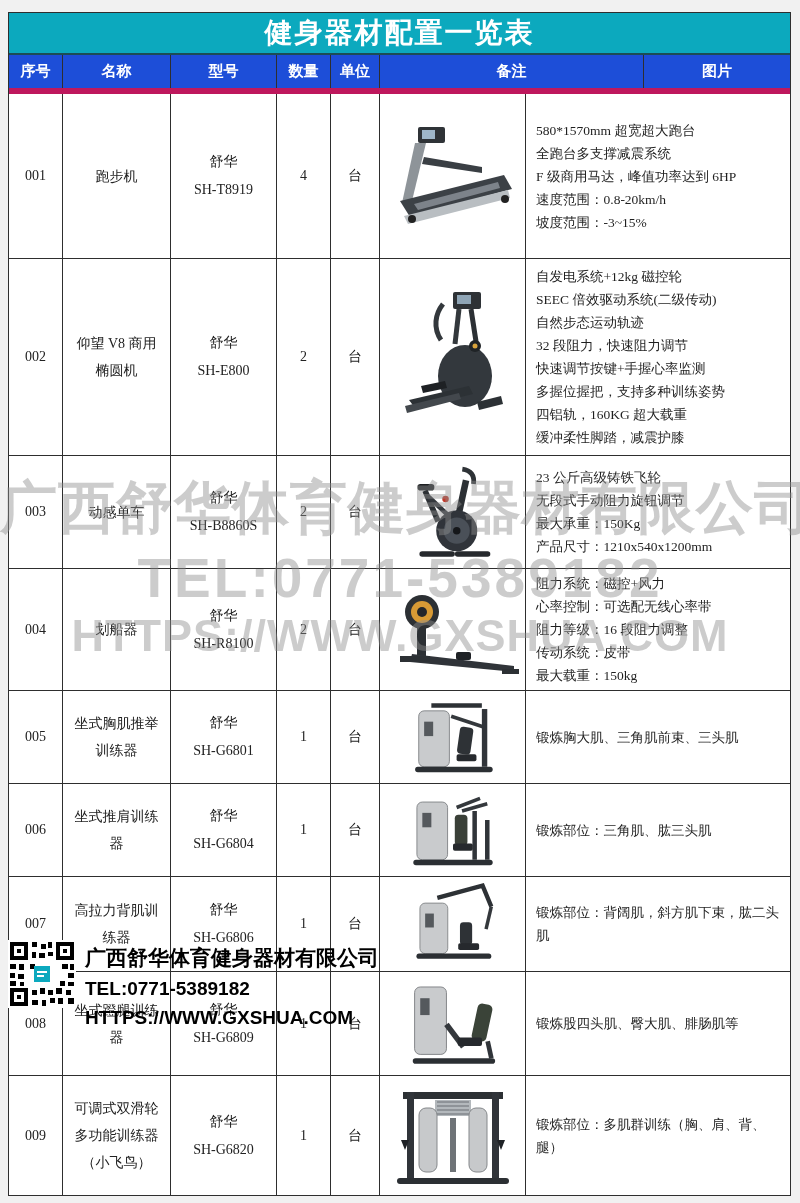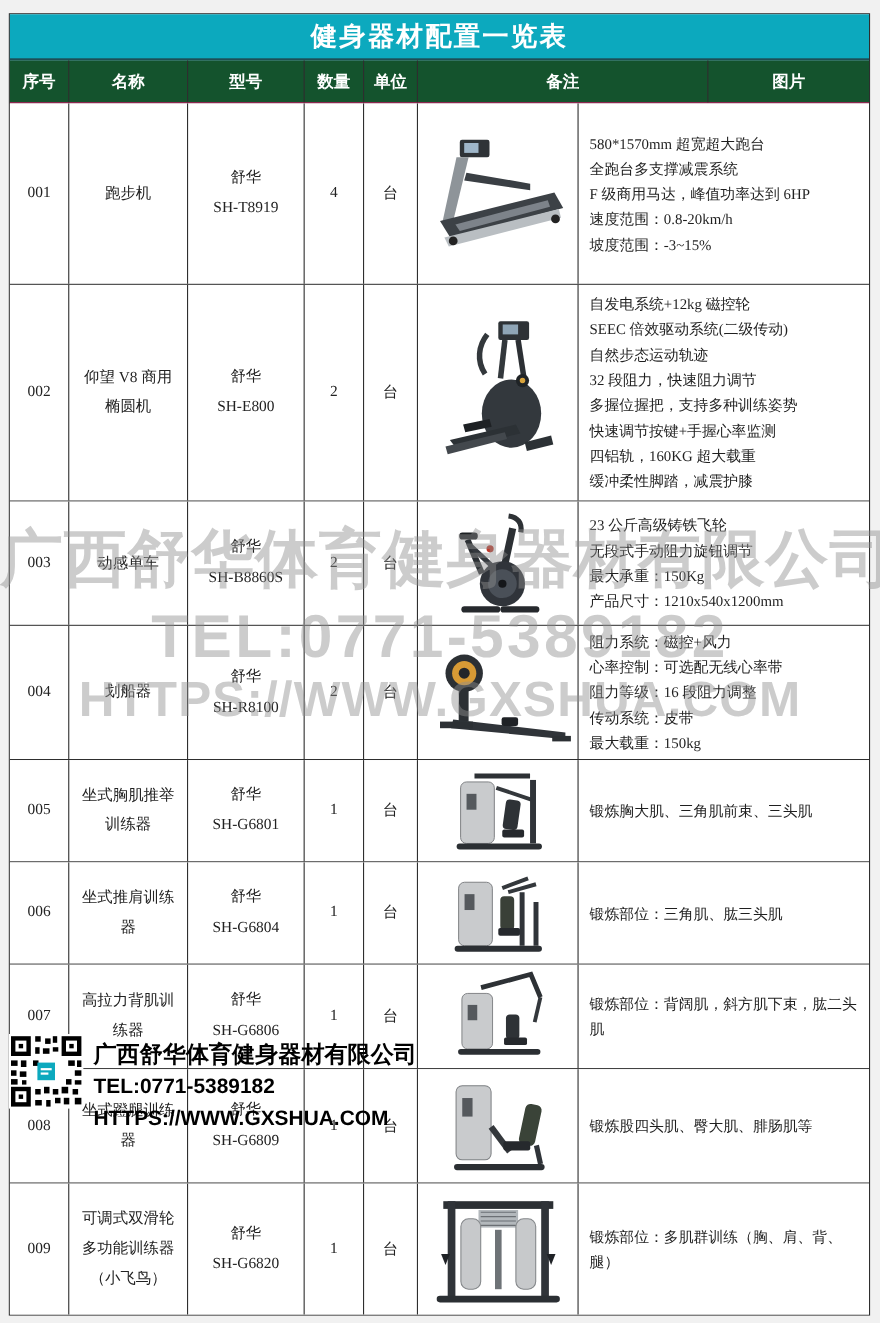--- a/index.html
+++ b/index.html
@@ -12,26 +12,26 @@
   
   .sheet{
     position:absolute;left:8px;top:12px;width:783px;
     border:1px solid #2e2e2e;background:#ffffff;
     box-sizing:border-box;z-index:1;
   }
   .title-bar{
     height:42px;background:#0ca9be;color:#ffffff;
     display:flex;align-items:center;justify-content:center;
     font-family:"Liberation Sans","DejaVu Sans",sans-serif;
-    font-weight:bold;font-size:24px;letter-spacing:2px;
+    font-weight:bold;font-size:28px;letter-spacing:2px;
     border-bottom:2px solid #1d4d55;box-sizing:border-box;
   }
   .header-row{
-    display:flex;height:39px;background:#14532d;
-    border-bottom:1px solid #be185d;box-sizing:border-box;
+    display:flex;height:39px;background:#1d4ed8;
+    border-bottom:6px solid #be185d;box-sizing:border-box;
   }
   .header-row .cell{
     color:#ffffff;font-family:"Liberation Sans","DejaVu Sans",sans-serif;
     font-weight:bold;font-size:15px;
     display:flex;align-items:center;justify-content:center;
   }
   .row{display:flex;border-bottom:1px solid #2e2e2e;box-sizing:border-box;background:#fff;}
   .row:last-child{border-bottom:none;}
   .cell{
     border-right:1px solid #2e2e2e;box-sizing:border-box;
@@ -139,22 +139,22 @@
             <polygon points="24,104 48,99 50,106 26,111" fill="#1e2124"></polygon>
             <polygon points="8,124 62,111 64,117 10,131" fill="#43484d"></polygon>
             <polygon points="80,120 104,114 106,122 82,128" fill="#2c3135"></polygon>
           </svg>
         </div>
         <div class="cell c6 remarks-cell">
           <div class="remark-line">自发电系统+12kg 磁控轮</div>
           <div class="remark-line">SEEC 倍效驱动系统(二级传动)</div>
           <div class="remark-line">自然步态运动轨迹</div>
           <div class="remark-line">32 段阻力，快速阻力调节</div>
+          <div class="remark-line">快速调节按键+手握心率监测</div>
           <div class="remark-line">多握位握把，支持多种训练姿势</div>
-          <div class="remark-line">快速调节按键+手握心率监测</div>
           <div class="remark-line">四铝轨，160KG 超大载重</div>
           <div class="remark-line">缓冲柔性脚踏，减震护膝</div>
         </div>
       </div>
       <div class="row" style="height: 113px;">
         <div class="cell c0">003</div>
         <div class="cell c1 name-cell">动感单车</div>
         <div class="cell c2 model-cell">
           <div>舒华</div>
           <div>SH-B8860S</div>

